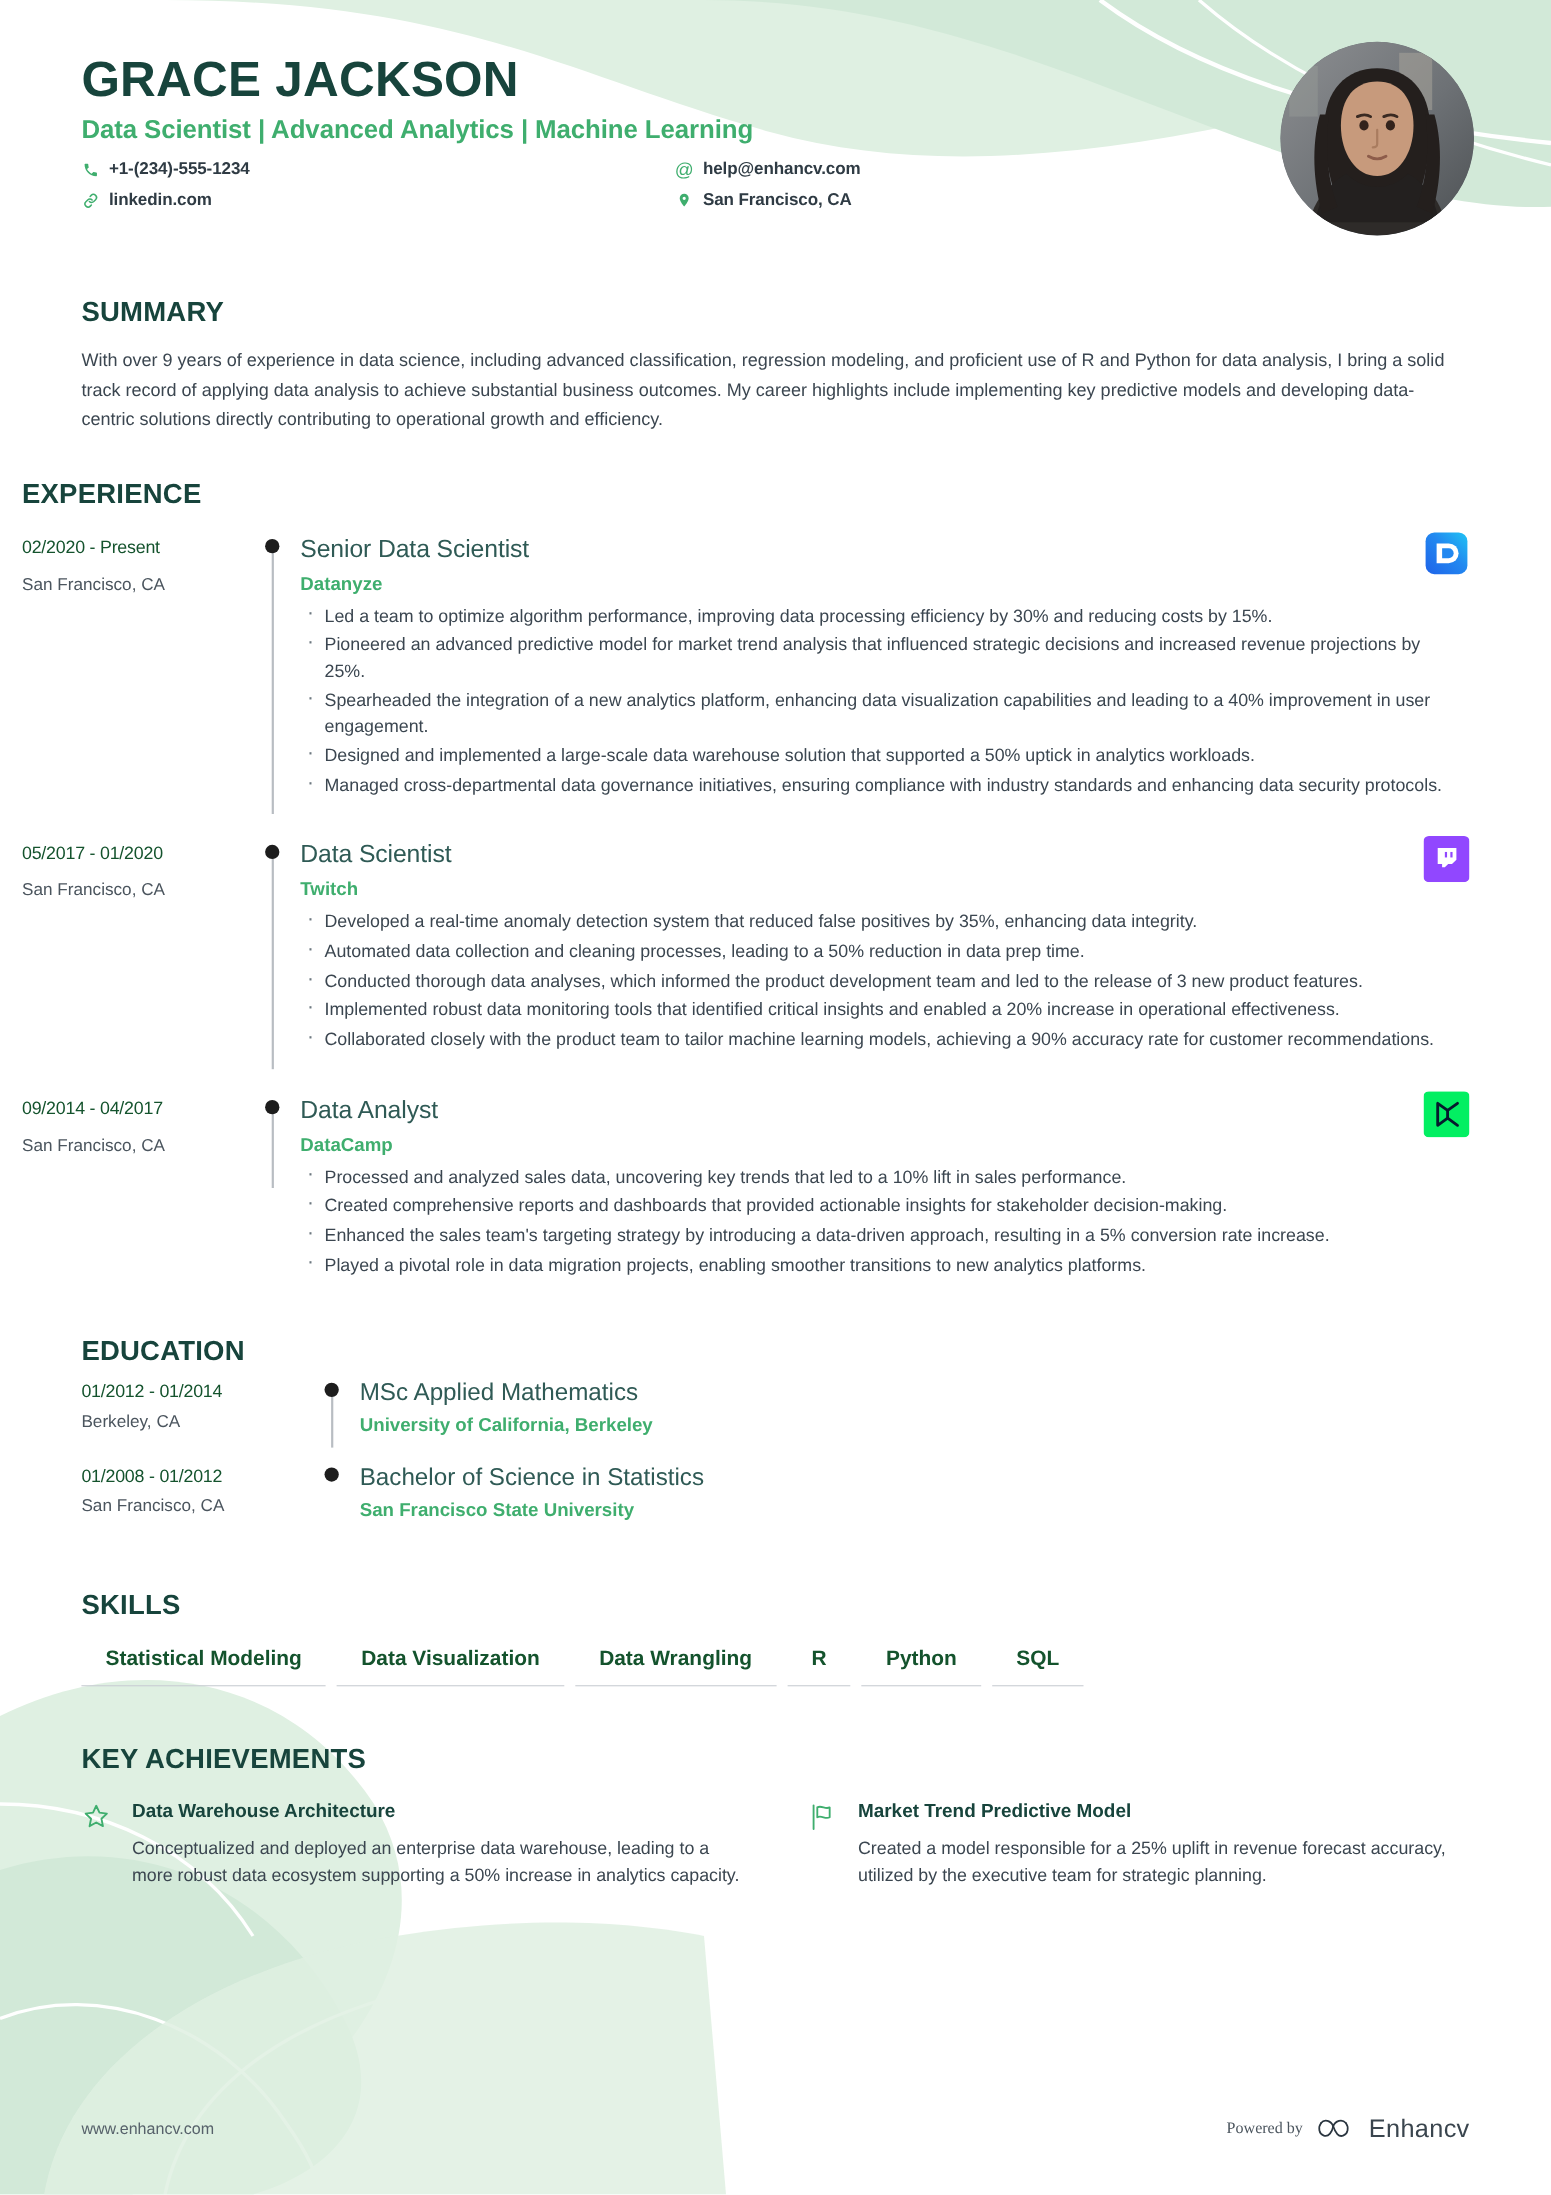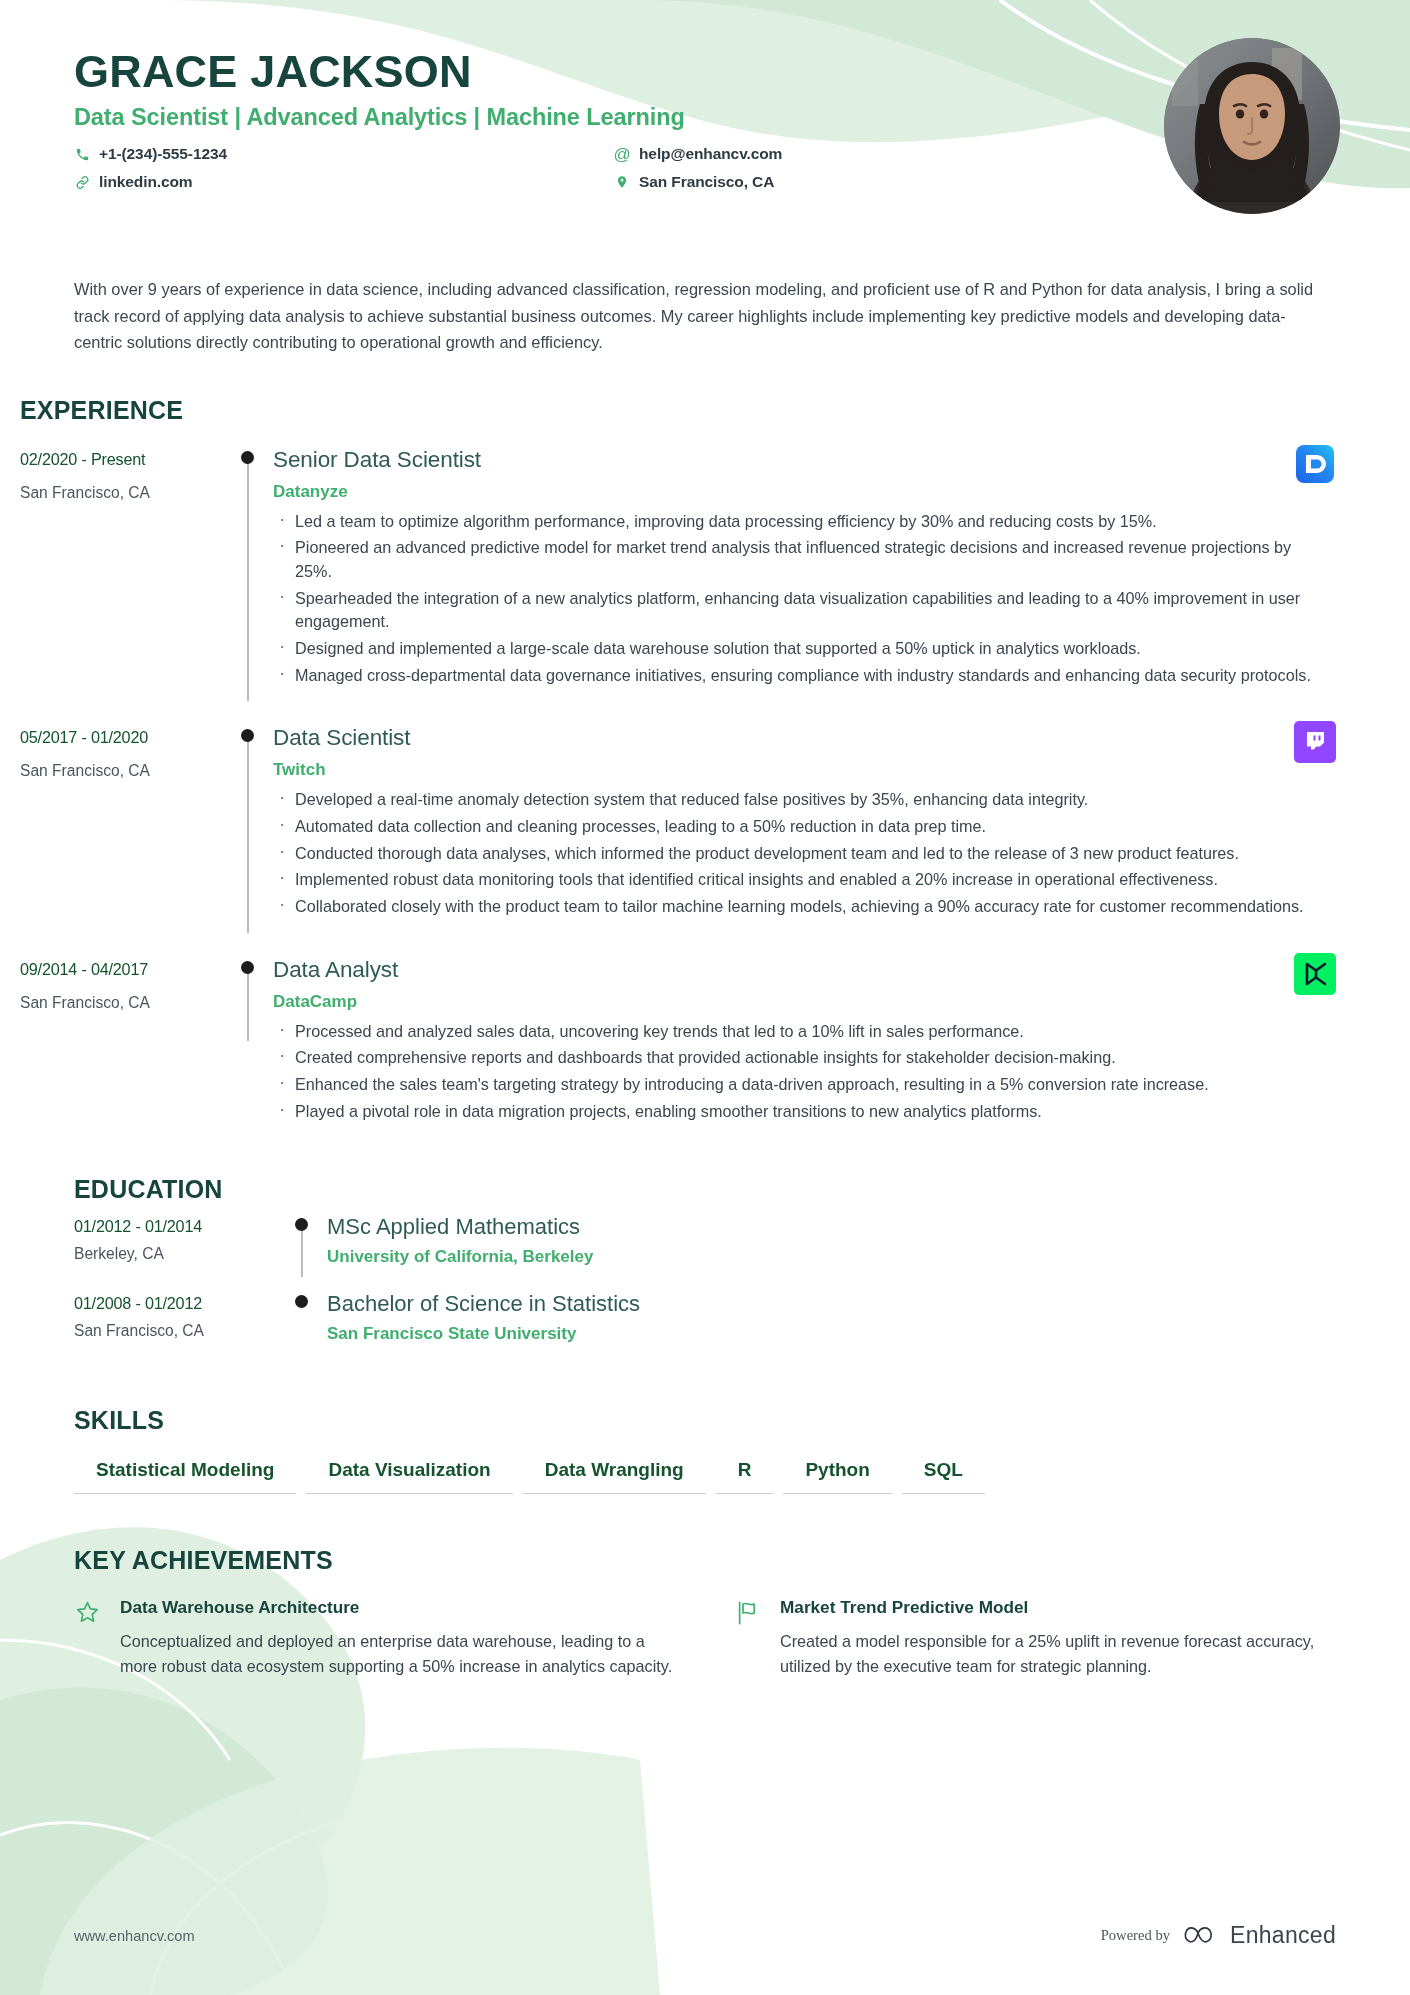--- a/index.html
+++ b/index.html
@@ -228,20 +228,21 @@
           <path d="M80 104c5 3 11 3 16 0" stroke="#8d5c4a" stroke-width="2.6" fill="none" stroke-linecap="round"></path>
           <path d="M60 120c8 8 18 12 28 12s20-4 28-12c16 8 26 26 28 44H32c2-18 12-36 28-44z" fill="#23201f"></path>
           <path d="M44 66c-4 34 0 62 8 84l-14 6c-8-28-10-62-2-90z" fill="#241f1d"></path>
           <path d="M132 66c4 34 0 62-8 84l14 6c8-28 10-62 2-90z" fill="#241f1d"></path>
         </g>
       </svg>
     </div>
   </div>
 
   <div class="section" id="summary">
+    <div class="sec-title">SUMMARY</div>
     <p class="summary-text">With over 9 years of experience in data science, including advanced classification, regression modeling, and proficient use of R and Python for data analysis, I bring a solid track record of applying data analysis to achieve substantial business outcomes. My career highlights include implementing key predictive models and developing data-centric solutions directly contributing to operational growth and efficiency.</p>
   </div>
 
   <div class="section" id="experience">
     <div class="sec-title">EXPERIENCE</div>
 
     <div class="exp-spacer" style="height:22px"></div>
     <div class="tl-item">
       <div class="tl-left">
         <div class="tl-date">02/2020 - Present</div>
@@ -427,18 +428,18 @@
     <div class="powered">
       <span class="powered-by">Powered by</span>
       <span class="brand">
         <span class="brand-mark">
           <svg width="38" height="24" viewBox="0 0 38 24" fill="none" stroke="currentColor" stroke-width="1.6" stroke-linecap="round" stroke-linejoin="round">
             <path d="M4 6c-3 4-2 10 2.5 11.5C11 19 14 14 15 9"></path>
             <path d="M15 9c2 6 5 10 9 8.5C28.5 16 29.5 10 26.5 6"></path>
             <path d="M4 6c3-4 9-2 11 3 2-5 8-7 11.5-3"></path>
           </svg>
         </span>
-        <span class="brand-name">Enhanced</span>
+        <span class="brand-name">Enhancv</span>
       </span>
     </div>
   </div>
 
 </div>
 
 </body></html>

